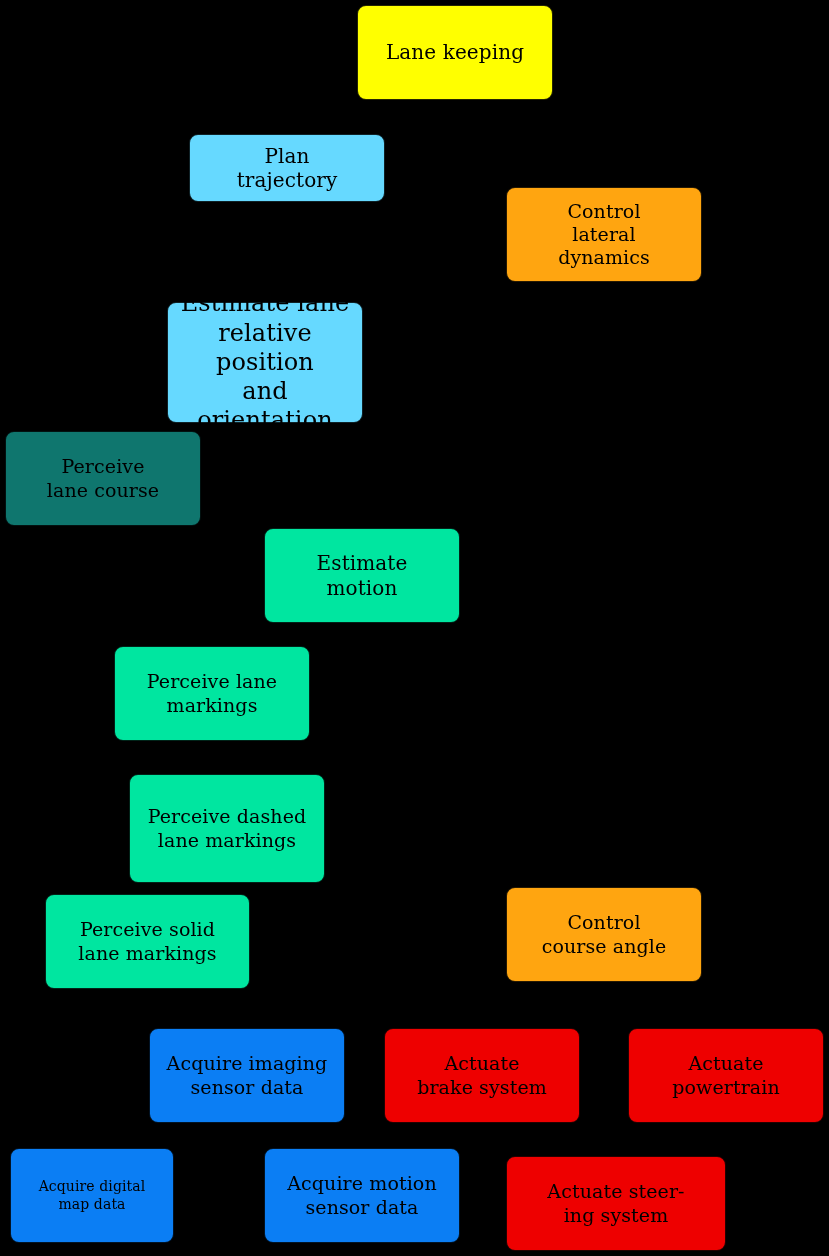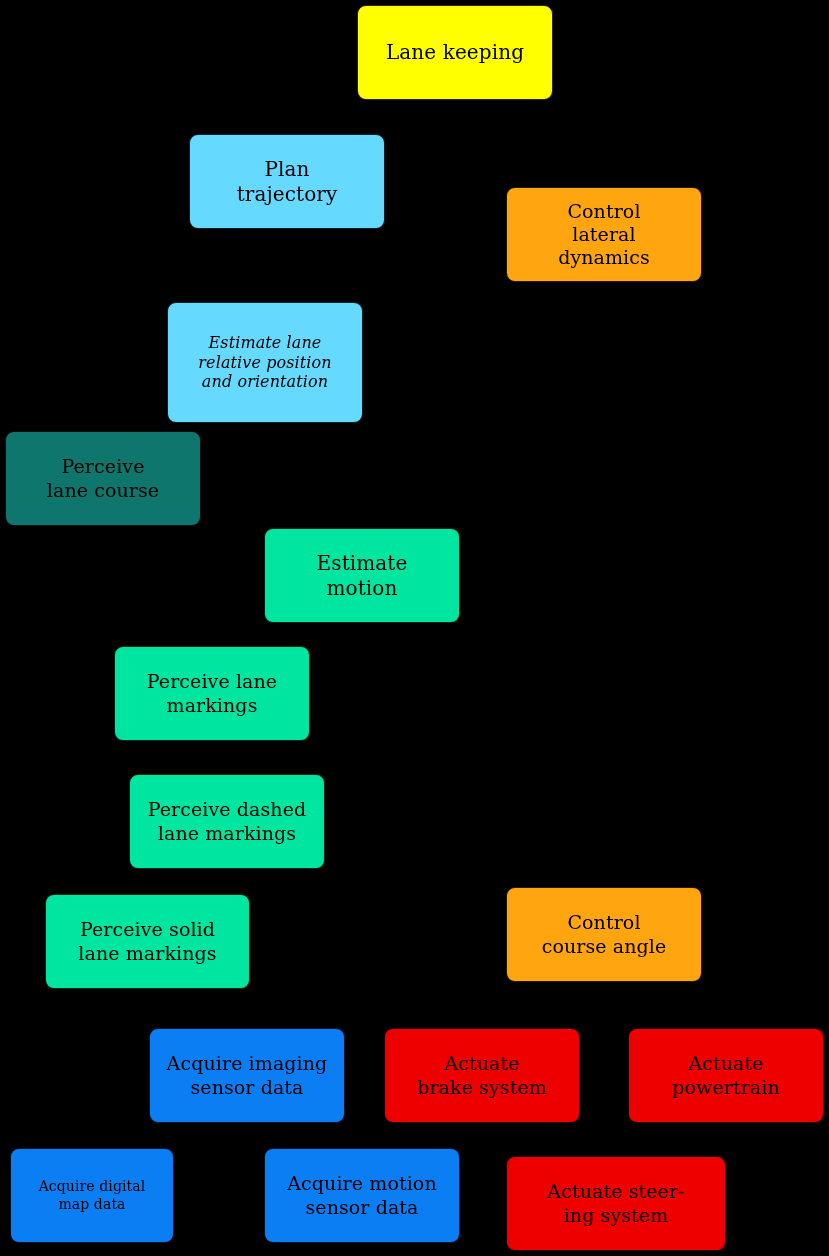--- a/index.html
+++ b/index.html
@@ -38,35 +38,35 @@
     display: block;
     width: 100%;
     white-space: pre-line;
   }
 </style>
 </head>
 <body>
 
 <div id="canvas" style="background: rgb(0, 0, 0);">
     <div class="node" style="left: 357px; top: 5px; width: 196px; height: 95px; background: rgb(255, 255, 0); color: rgb(0, 0, 0); font-size: 20px;"><span class="node-label">Lane keeping</span></div>
-    <div class="node" style="left: 189px; top: 134px; width: 196px; height: 95px; background: rgb(102, 217, 255); color: rgb(0, 0, 0); font-size: 20px;"><span class="node-label">Plan
+    <div class="node" style="left: 189px; top: 134px; width: 196px; height: 68px; background: rgb(102, 217, 255); color: rgb(0, 0, 0); font-size: 20px;"><span class="node-label">Plan
 trajectory</span></div>
     <div class="node" style="left: 506px; top: 187px; width: 196px; height: 95px; background: rgb(255, 165, 16); color: rgb(0, 0, 0); font-size: 19px;"><span class="node-label">Control
 lateral
 dynamics</span></div>
-    <div class="node" style="left: 167px; top: 302px; width: 196px; height: 121px; background: rgb(102, 217, 255); color: rgb(0, 0, 0); font-size: 16px; font-style: italic;"><span class="node-label">Estimate lane
+    <div class="node" style="left: 167px; top: 302px; width: 196px; height: 121px; background: rgb(102, 217, 255); color: rgb(0, 0, 0); font-size: 24px;"><span class="node-label">Estimate lane
 relative position
 and orientation</span></div>
     <div class="node" style="left: 5px; top: 431px; width: 196px; height: 95px; background: #0f766e; color: rgb(0, 0, 0); font-size: 19px;"><span class="node-label">Perceive
 lane course</span></div>
     <div class="node" style="left: 114px; top: 646px; width: 196px; height: 95px; background: rgb(0, 230, 160); color: rgb(0, 0, 0); font-size: 19px;"><span class="node-label">Perceive lane
 markings</span></div>
     <div class="node" style="left: 264px; top: 528px; width: 196px; height: 95px; background: rgb(0, 230, 160); color: rgb(0, 0, 0); font-size: 20px;"><span class="node-label">Estimate
 motion</span></div>
-    <div class="node" style="left: 129px; top: 774px; width: 196px; height: 95px; background: rgb(0, 230, 160); color: rgb(0, 0, 0); font-size: 19px;"><span class="node-label">Perceive dashed
+    <div class="node" style="left: 129px; top: 774px; width: 196px; height: 109px; background: rgb(0, 230, 160); color: rgb(0, 0, 0); font-size: 19px;"><span class="node-label">Perceive dashed
 lane markings</span></div>
     <div class="node" style="left: 45px; top: 894px; width: 205px; height: 95px; background: rgb(0, 230, 160); color: rgb(0, 0, 0); font-size: 19px;"><span class="node-label">Perceive solid
 lane markings</span></div>
     <div class="node" style="left: 506px; top: 887px; width: 196px; height: 95px; background: rgb(255, 165, 16); color: rgb(0, 0, 0); font-size: 19px;"><span class="node-label">Control
 course angle</span></div>
     <div class="node" style="left: 149px; top: 1028px; width: 196px; height: 95px; background: rgb(11, 126, 244); color: rgb(0, 0, 0); font-size: 19px;"><span class="node-label">Acquire imaging
 sensor data</span></div>
     <div class="node" style="left: 384px; top: 1028px; width: 196px; height: 95px; background: rgb(238, 0, 0); color: rgb(0, 0, 0); font-size: 19px;"><span class="node-label">Actuate
 brake system</span></div>
     <div class="node" style="left: 628px; top: 1028px; width: 196px; height: 95px; background: rgb(238, 0, 0); color: rgb(0, 0, 0); font-size: 19px;"><span class="node-label">Actuate

